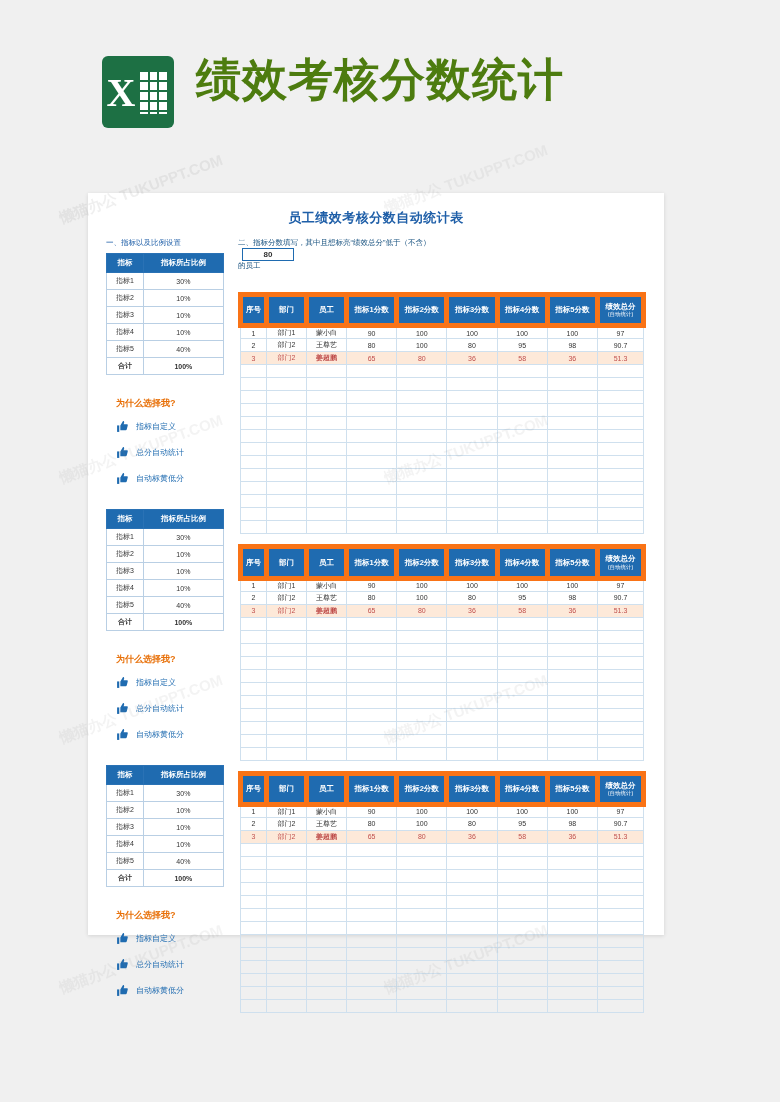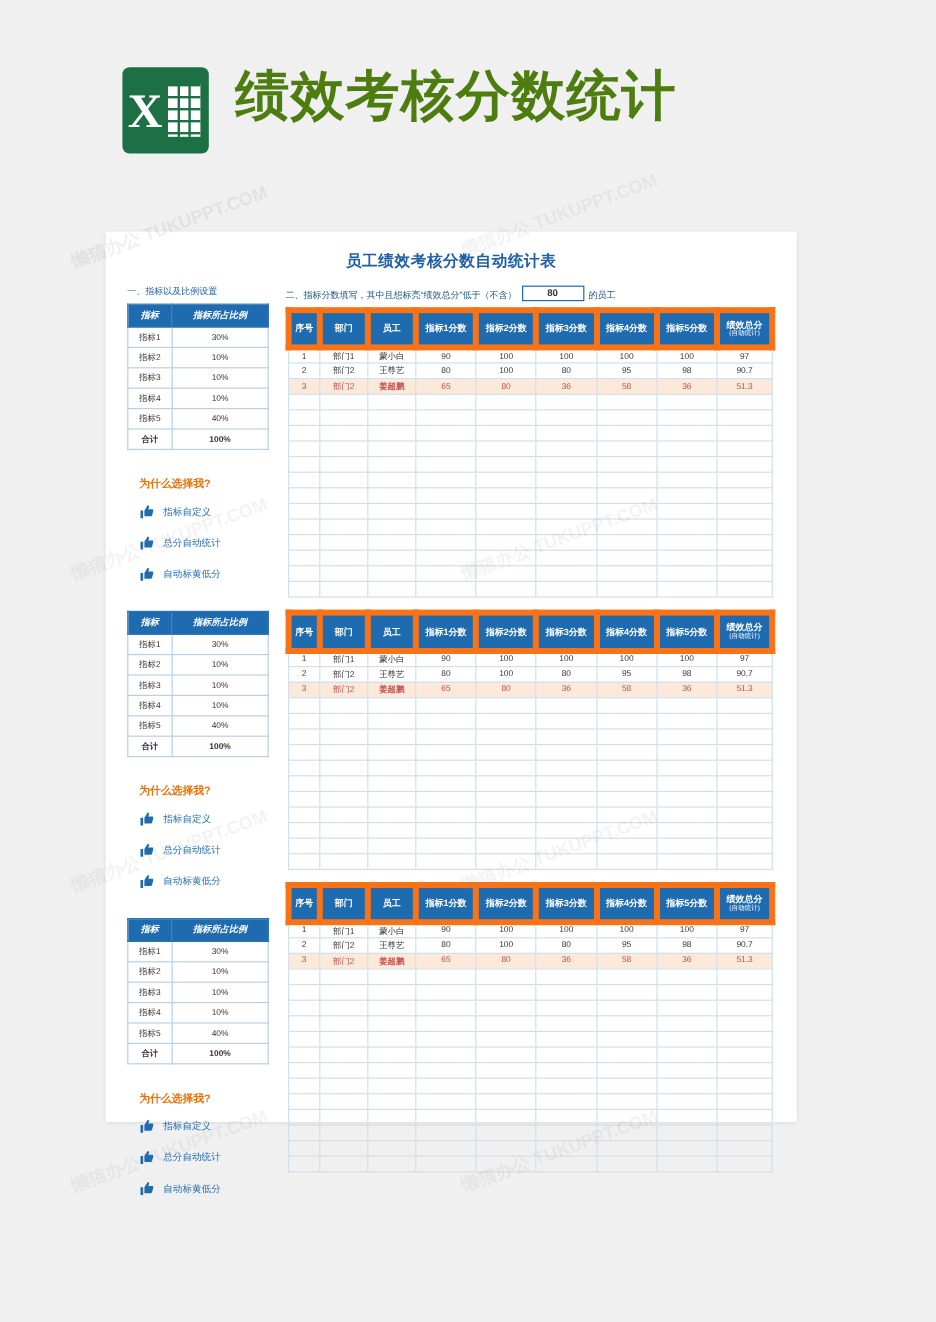--- a/index.html
+++ b/index.html
@@ -110,21 +110,20 @@
     font-size: 7px;
   }
   table.ind th {
     background: #1f6bb0;
     color: #fff;
     font-weight: bold;
     border: 1px solid #2a72b5;
     padding: 4px 2px;
     text-align: center;
     font-size: 7.5px;
-    font-style: italic;
   }
   table.ind td {
     border: 1px solid #b9cfe4;
     padding: 3px 2px;
     text-align: center;
     color: #333;
     background: #fff;
   }
   table.ind td.lbl { color: #333; }
   table.ind tr.total td { font-weight: bold; }
@@ -189,24 +188,25 @@
     font-size: 7px;
   }
   table.data tr.hl td {
     background: #fde9d9;
     color: #c0504d;
   }
   table.data tr.hl td.name { color: #c0504d; font-weight: bold; }
 
   .threshold-row {
     display: flex;
-    align-items: flex-end;
+    align-items: flex-start;
     font-size: 7.5px;
     color: #17517f;
-    margin-bottom: 5px;
+    margin-bottom: 21px;
+    flex-direction: column;
   }
   .threshold-box {
     display: inline-block;
     width: 52px;
     border: 1px solid #1f6bb0;
     background: #fff;
     color: #333;
     text-align: center;
     font-weight: bold;
     font-size: 8px;

